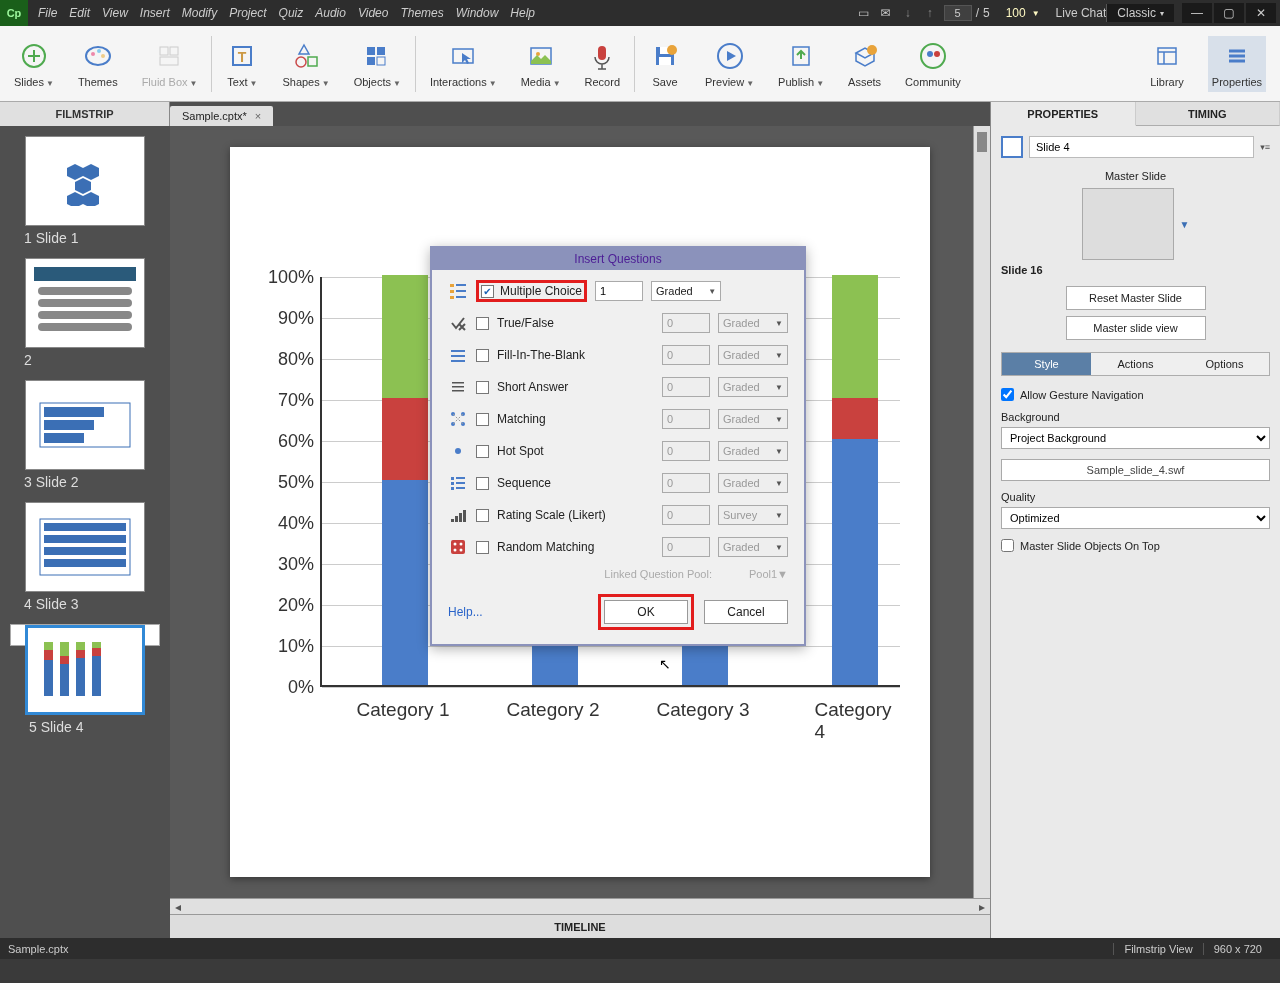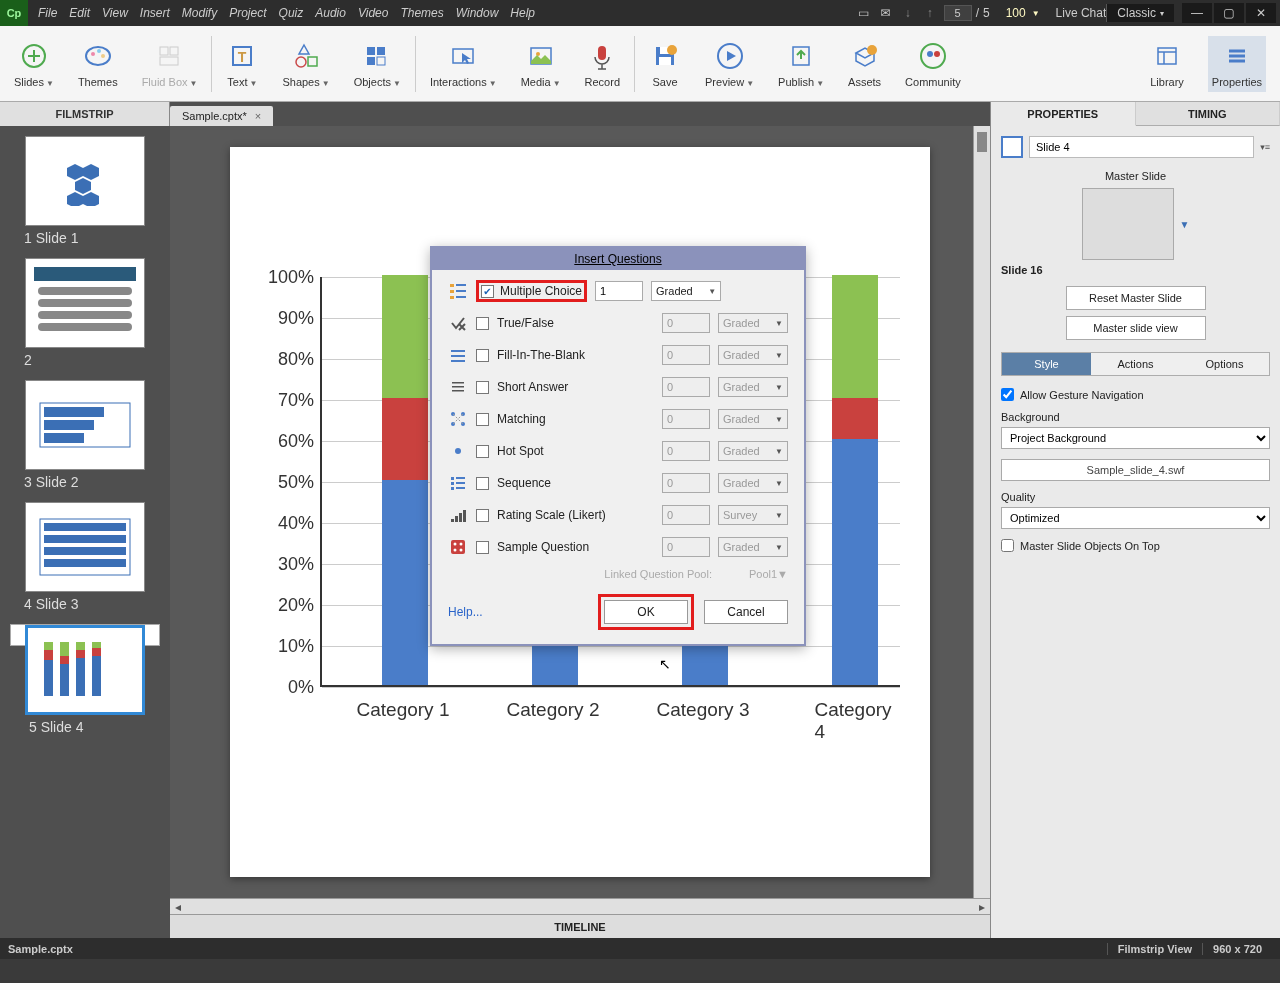--- a/index.html
+++ b/index.html
@@ -65,38 +65,38 @@
 .btn { background: #fff; border: 1px solid #aaa; padding: 5px 18px; font-size: 11px; cursor: pointer; display: block; margin: 0 auto 6px; width: 140px; text-align: center; }
 .subtabs { display: flex; margin: 12px 0; border: 1px solid #adadad; }
 .subtabs .st { flex: 1; text-align: center; padding: 5px 0; font-size: 11px; cursor: pointer; background: #efefef; }
 .subtabs .st.act { background: #5b7fa6; color: #fff; }
 .chk-row { display: flex; align-items: center; gap: 6px; font-size: 11px; margin-bottom: 10px; }
 .chk-row input { width: 13px; height: 13px; }
 .field-label { font-size: 11px; margin-bottom: 4px; display: block; }
 .sel { width: 100%; height: 22px; border: 1px solid #aaa; background: #fff; font-size: 11px; padding: 0 4px; margin-bottom: 10px; }
 .swf-box { width: 100%; height: 22px; background: #fff; border: 1px solid #aaa; text-align: center; line-height: 20px; font-size: 11px; margin-bottom: 10px; color: #444; }
 
-.statusbar { height: 21px; background: #2d2d2d; color: #ccc; display: flex; align-items: center; font-size: 11px; padding: 0 8px; font-weight: bold; }
+.statusbar { height: 21px; background: #2d2d2d; color: #ccc; display: flex; align-items: center; font-size: 11px; padding: 0 8px; }
 .statusbar .sp { margin-left: auto; }
 .statusbar .cell { padding: 0 10px; border-left: 1px solid #555; }
 
 
 .chart { position: absolute; left: 30px; top: 130px; width: 640px; height: 450px; }
 .y-axis { position: absolute; left: 0; top: 0; bottom: 40px; width: 60px; }
 .y-tick { position: absolute; right: 6px; font-size: 18px; color: #333; transform: translateY(-50%); }
 .plot { position: absolute; left: 60px; right: 0; top: 0; bottom: 40px; border-left: 2px solid #333; border-bottom: 2px solid #333; }
 .grid { position: absolute; left: 0; right: 0; height: 1px; background: #ccc; }
 .bar { position: absolute; bottom: 0; width: 46px; }
 .bar .seg { width: 100%; }
 .x-labels { position: absolute; left: 60px; right: 0; bottom: 0; height: 38px; display: flex; }
 .x-labels span { font-size: 19px; color: #333; position: absolute; transform: translateX(-50%); }
 
 
 .modal { position: absolute; left: 430px; top: 246px; width: 376px; background: #f0f0f0; border: 2px solid #8b92bb; box-shadow: 0 3px 12px rgba(0,0,0,0.3); z-index: 100; }
-.modal-title { background: #8b92bb; color: #000000; text-align: center; font-size: 12px; padding: 4px 0; text-decoration: underline; }
+.modal-title { background: #8b92bb; color: #4c1d95; text-align: center; font-size: 12px; padding: 4px 0; }
 .modal-body { padding: 10px 16px 14px; }
 .q-row { display: flex; align-items: center; gap: 8px; margin-bottom: 10px; height: 22px; }
 .q-row .qicon { width: 20px; height: 20px; display: flex; align-items: center; justify-content: center; }
 .q-row .qchk { width: 13px; height: 13px; border: 1px solid #777; background: #fff; display: flex; align-items: center; justify-content: center; font-size: 10px; color: #1b62b4; cursor: pointer; }
 .q-row .qlabel { flex: 1; font-size: 12px; }
 .q-row .qnum { width: 48px; height: 20px; border: 1px solid #aaa; background: #fff; font-size: 11px; padding: 0 4px; }
 .q-row .qnum.dis { background: #eee; color: #999; }
 .q-row .qgrade { width: 70px; height: 20px; border: 1px solid #aaa; background: #fff; font-size: 11px; padding: 0 4px; display: flex; align-items: center; justify-content: space-between; }
 .q-row .qgrade.dis { background: #eee; color: #999; }
 .q-row .qgrade .car { font-size: 8px; color: #555; }
@@ -720,21 +720,21 @@
     <span class="qicon">
           <svg width="18" height="18">
             <rect x="2" y="2" width="14" height="14" rx="2" fill="#c9413e"></rect>
             <circle cx="6" cy="6" r="1.5" fill="#fff"></circle>
             <circle cx="12" cy="6" r="1.5" fill="#fff"></circle>
             <circle cx="6" cy="12" r="1.5" fill="#fff"></circle>
             <circle cx="12" cy="12" r="1.5" fill="#fff"></circle>
           </svg>
         </span>
     <span class="qchk"></span>
-        <span class="qlabel">Sample Question</span>
+        <span class="qlabel">Random Matching</span>
     <input class="qnum dis" value="0" style="">
     <div class="qgrade dis">
           <span>Graded</span>
           <span class="car">▼</span>
         </div>
   </div>
       <div class="link-pool">
   <span>Linked Question Pool:</span>
   <div class="qgrade dis"><span>Pool1</span><span class="car">▼</span></div>
 </div>

